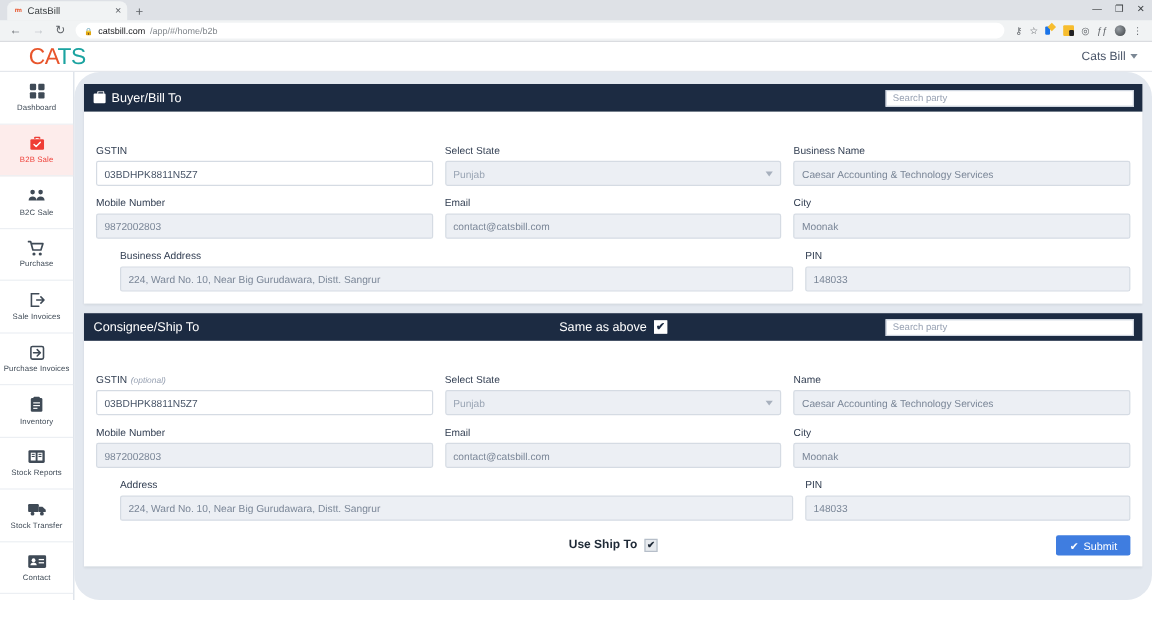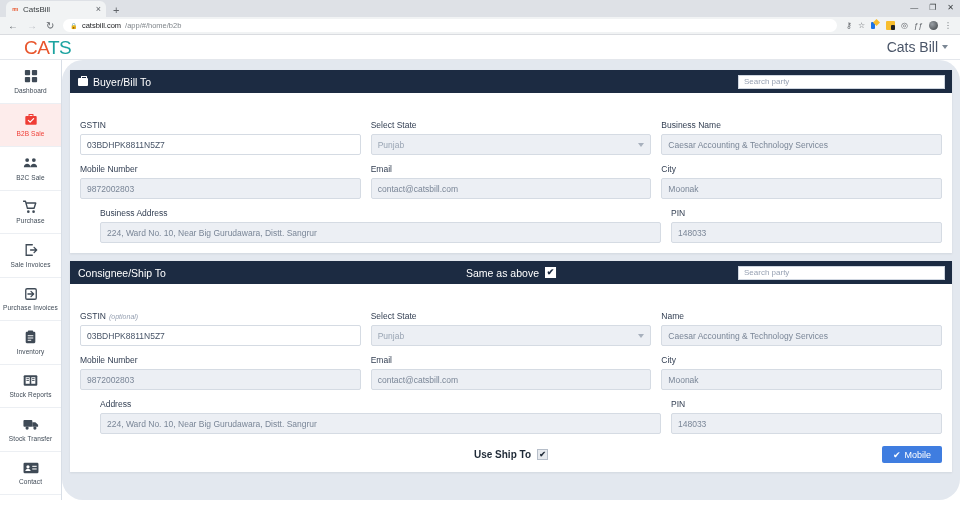--- a/index.html
+++ b/index.html
@@ -82,21 +82,21 @@
   .app { flex: 1; display: flex; flex-direction: column; background: #fff; }
 
   .appbar {
     height: 25px; background: #ffffff; border-bottom: 1px solid #e4e7ec;
     display: flex; align-items: center; justify-content: space-between;
     padding: 0 12px 0 24px;
   }
   .logo { font-size: 19px; font-weight: 400; letter-spacing: -0.5px; line-height: 1; }
   .logo .c1 { color: #e8552c; }
   .logo .c2 { color: #1ba3a0; }
-  .user { font-size: 14px; color: #4a5568; display: flex; align-items: center; gap: 4px; }
+  .user { font-size: 10px; color: #4a5568; display: flex; align-items: center; gap: 4px; }
   .caret-d {
     width: 0; height: 0; border-left: 3px solid transparent;
     border-right: 3px solid transparent; border-top: 4px solid #7b8794;
   }
 
   .body-row { flex: 1; display: flex; min-height: 0; }
 
   
   .sidebar {
     width: 62px; background: #ffffff; border-right: 1px solid #d8dee6;
@@ -522,21 +522,21 @@
               </div>
             </div>
 
             <div class="footer-row">
               <div class="useship">
                 <span>Use Ship To</span>
                 <span class="chk-grey">✔</span>
               </div>
               <button class="submit-btn">
                 <span>✔</span>
-                <span>Mobile</span>
+                <span>Submit</span>
               </button>
             </div>
 
           </div>
         </section>
 
       </main>
     </div>
   </div>
 </div>

